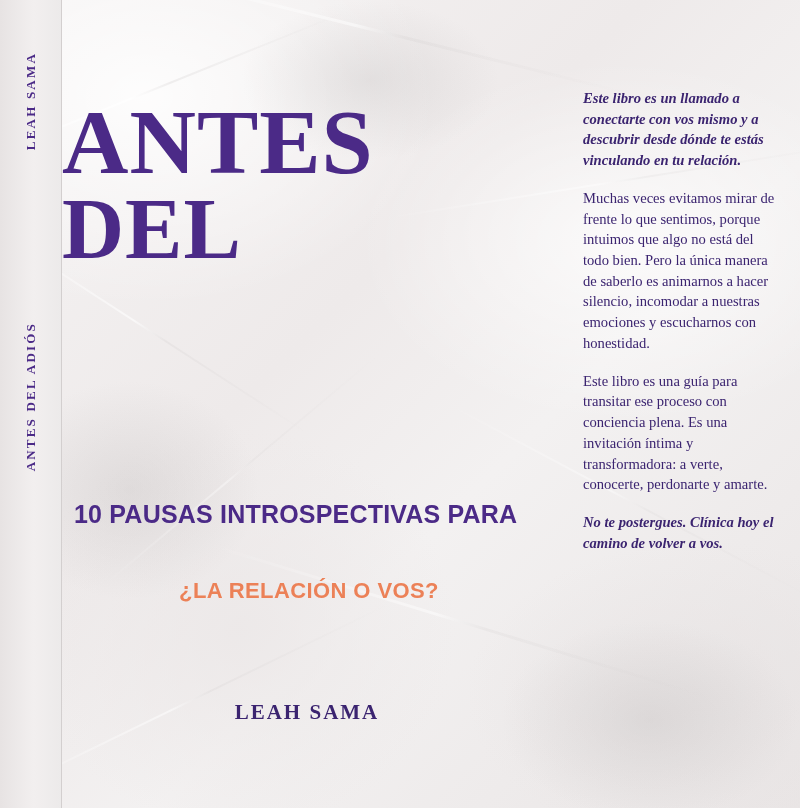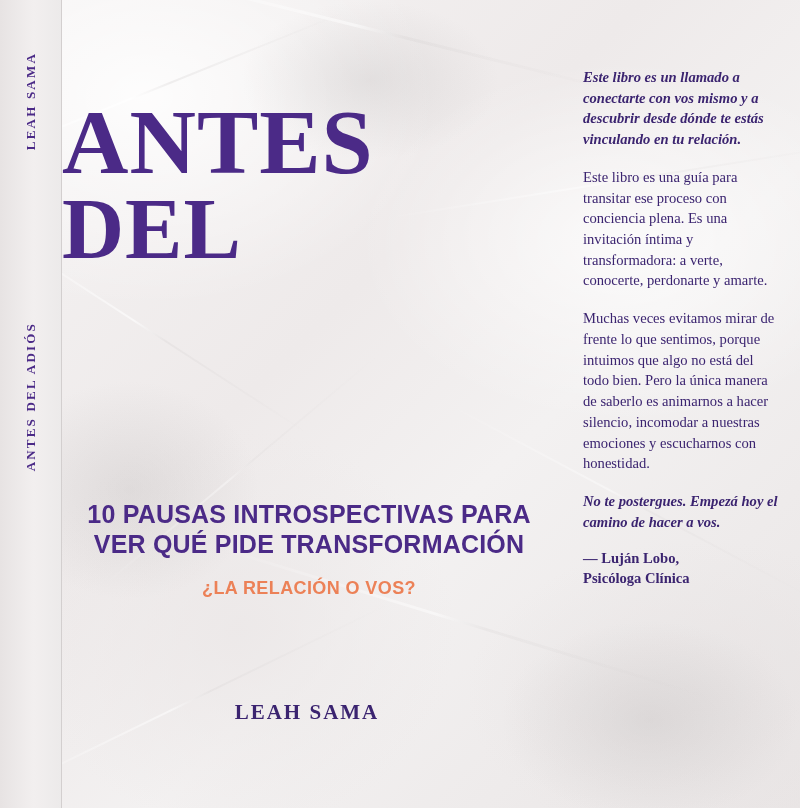--- a/index.html
+++ b/index.html
@@ -89,51 +89,50 @@
   }
   .hl:after{
     content:"";
     position:absolute; left:-6px; top:6px; width:22px; height:70px;
     background:#ec8157; border-radius:40% 10% 30% 50%;
   }
   .t3 { position: relative; font-size: 88px; }
 
   .subtitle {
     position: absolute; left: 12px; top: 500px; width: 470px;
-    text-align: center;
     color: #4b2a87;
     font-family: "Liberation Sans", sans-serif;
     font-weight: bold;
     font-size: 25px;
     line-height: 1.18;
     letter-spacing: 0.2px;
   }
   .question {
     position: absolute; left: 12px; top: 578px; width: 470px;
     text-align: center;
     color: #ec8157;
     font-family: "Liberation Sans", sans-serif;
     font-weight: bold;
-    font-size: 18px;
+    font-size: 22px;
     letter-spacing: 0.4px;
   }
   .author {
     position: absolute; left: 0; top: 700px; width: 490px;
     text-align: center;
     color: #3b2470;
     font-family: "Liberation Serif", serif;
     font-weight: bold;
     font-size: 21px;
     letter-spacing: 2px;
   }
 
   
   .back {
     position: absolute;
-    left: 583px; top: 67px; width: 195px;
+    left: 583px; top: 88px; width: 195px;
   }
   .back p {
     color: #3b2470;
     font-family: "Liberation Serif", serif;
     font-size: 14.6px;
     line-height: 1.42;
     margin-bottom: 17px;
   }
   .lead { font-style: italic; font-weight: bold; }
   .closing { font-style: italic; color: #ec8157; font-weight: bold; margin-bottom: 22px;}
@@ -162,32 +161,27 @@
   </div>
 
   <div class="front">
     <div class="title-block">
       <div class="title-line t1">ANTES</div>
       <div class="title-line t2">DEL</div>
     </div>
 
     <div class="subtitle">
       <div>10 PAUSAS INTROSPECTIVAS PARA</div>
-      <div>VER QUÉ PIDE TRANSFORMACIÓN</div>
     </div>
 
     <div class="question">¿LA RELACIÓN O VOS?</div>
 
     <div class="author">LEAH SAMA</div>
   </div>
 
   <div class="back">
     <p class="lead">Este libro es un llamado a conectarte con vos mismo y a descubrir desde dónde te estás vinculando en tu relación.</p>
+    <p>Muchas veces evitamos mirar de frente lo que sentimos, porque intuimos que algo no está del todo bien. Pero la única manera de saberlo es animarnos a hacer silencio, incomodar a nuestras emociones y escucharnos con honestidad.</p>
     <p>Este libro es una guía para transitar ese proceso con conciencia plena. Es una invitación íntima y transformadora: a verte, conocerte, perdonarte y amarte.</p>
-    <p>Muchas veces evitamos mirar de frente lo que sentimos, porque intuimos que algo no está del todo bien. Pero la única manera de saberlo es animarnos a hacer silencio, incomodar a nuestras emociones y escucharnos con honestidad.</p>
-    <p class="closing">No te postergues. Empezá hoy el camino de hacer a vos.</p>
-    <div class="attrib">
-      <div>— Luján Lobo,</div>
-      <div>Psicóloga Clínica</div>
-    </div>
+    <p class="closing">No te postergues. Clínica hoy el camino de volver a vos.</p>
   </div>
 
 </div>
 
 </body></html>

